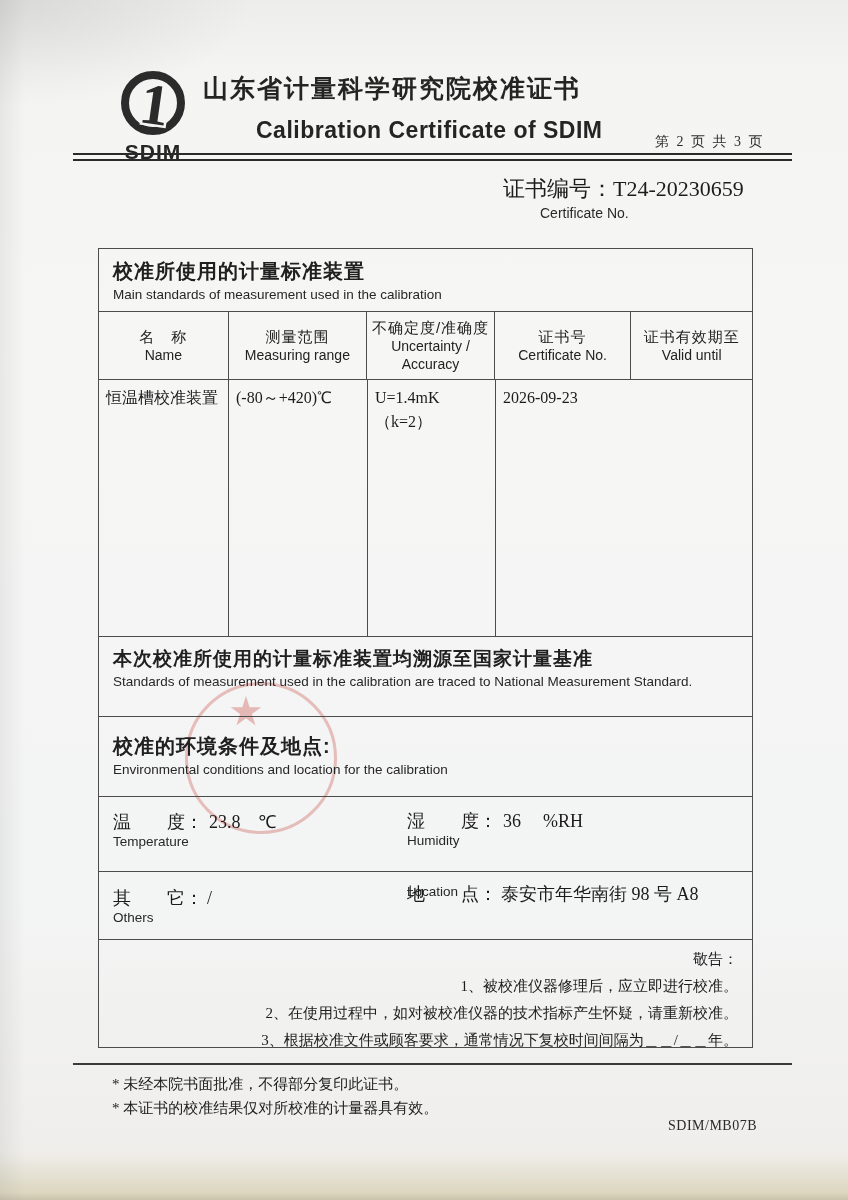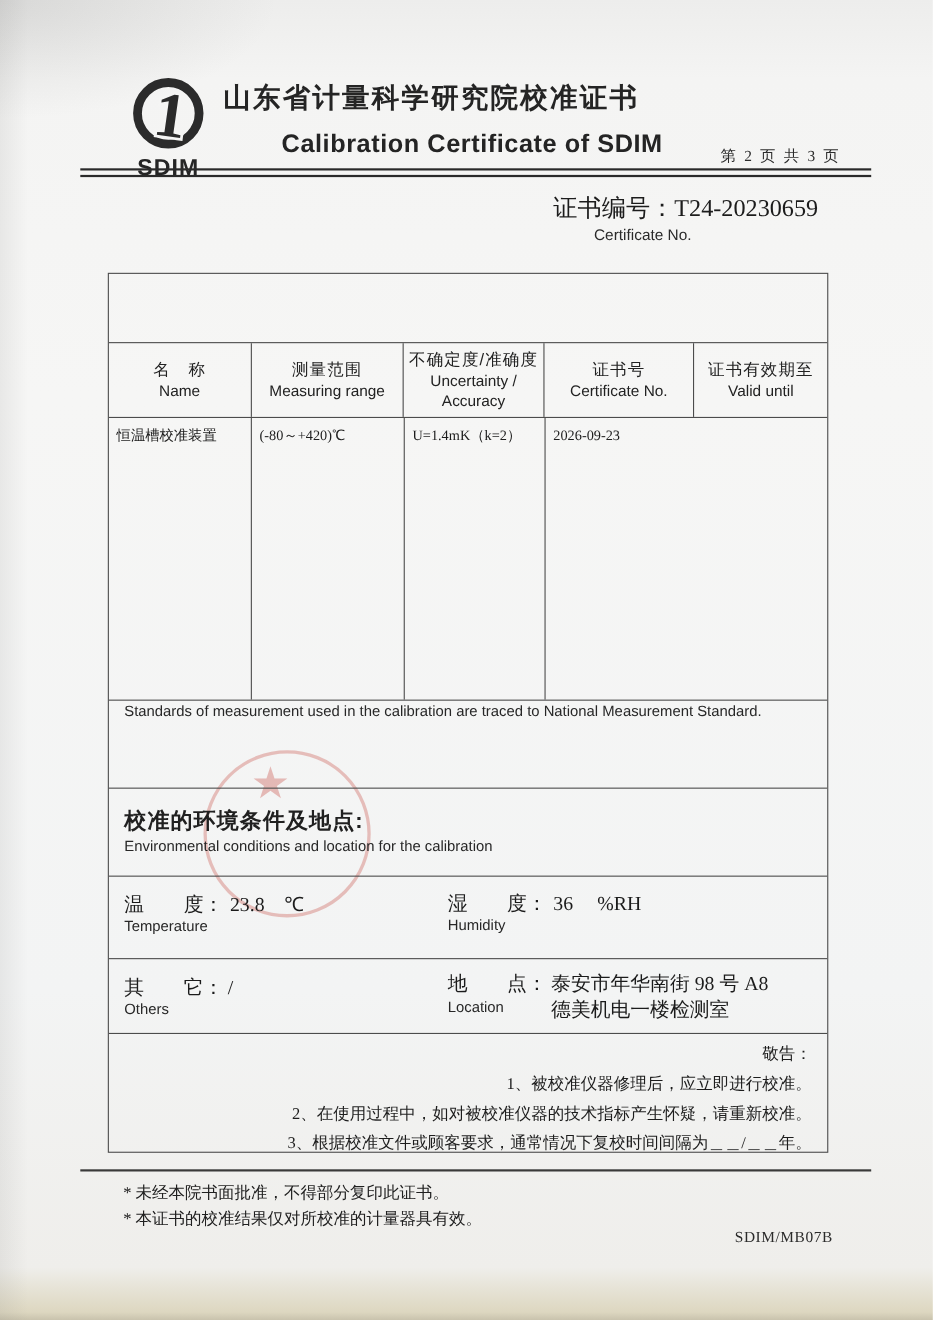--- a/index.html
+++ b/index.html
@@ -39,21 +39,21 @@
   .r-temphum { top:547px; height:75px; }
   .r-others  { top:622px; height:68px; }
   .r-notice  { top:690px; height:110px; }
 
   .cell { height:100%; border-right:1.5px solid #4c4c4c; }
   .cell:last-child { border-right:none; }
   .c1{width:130px;} .c2{width:139px;} .c3{width:128px;} .c4{width:137px;} .c5{width:121px;}
   .hcell { display:flex; flex-direction:column; justify-content:center; align-items:center; text-align:center; padding:2px 4px; }
   .hcell .zh { font-size:15px; color:#222; letter-spacing:1px; line-height:1.35; }
   .hcell .en { font-size:14px; color:#222; line-height:1.25; }
-  .dcell { padding:6px 7px; font-family:"Liberation Serif", serif; font-size:13px; color:#1c1c1c; line-height:1.5; }
+  .dcell { padding:6px 7px; font-family:"Liberation Serif", serif; font-size:16px; color:#1c1c1c; line-height:1.5; }
 
   .sec-zh { padding:9px 14px 0; font-size:20px; font-weight:bold; color:#202020; letter-spacing:1px; }
   .sec-en { padding:2px 14px 0; font-size:13.5px; color:#272727; }
 
   .lbl-row { font-family:"Liberation Serif", serif; font-size:18px; color:#1b1b1b; }
   .sub-en { font-size:13.5px; color:#272727; font-family:"Liberation Sans", sans-serif; }
 
   .notice-line { font-family:"Liberation Serif", serif; font-size:15px; color:#1d1d1d; line-height:1.8; }
 
   
@@ -83,20 +83,24 @@
   <div class="abs rule-double"></div>
 
   <div class="abs cert-no serif"><span>证书编号：</span><span>T24-20230659</span></div>
   <div class="abs cert-no-en sans">Certificate No.</div>
 
   <div class="abs stamp"></div>
   <div class="abs stamp-star">★</div>
 
   <div class="abs box">
 
+    <div class="row r-sec">
+      <div class="sec-zh">校准所使用的计量标准装置</div>
+      <div class="sec-en">Main standards of measurement used in the calibration</div>
+    </div>
 
     <div class="row r-head">
       <div class="cell c1 hcell">
         <div class="zh">名　称</div>
         <div class="en">Name</div>
       </div>
       <div class="cell c2 hcell">
         <div class="zh">测量范围</div>
         <div class="en">Measuring range</div>
       </div>
@@ -115,20 +119,21 @@
     </div>
 
     <div class="row r-data">
       <div class="cell c1 dcell">恒温槽校准装置</div>
       <div class="cell c2 dcell">(-80～+420)℃</div>
       <div class="cell c3 dcell">U=1.4mK（k=2）</div>
       <div class="cell c5 dcell">2026-09-23</div>
     </div>
 
     <div class="row r-trace">
+      <div class="sec-zh" style="font-size:19px;">本次校准所使用的计量标准装置均溯源至国家计量基准</div>
       <div class="sec-en">Standards of measurement used in the calibration are traced to National Measurement Standard.</div>
     </div>
 
     <div class="row r-envt">
       <div class="sec-zh" style="padding-top:16px;">校准的环境条件及地点:</div>
       <div class="sec-en">Environmental conditions and location for the calibration</div>
     </div>
 
     <div class="row r-temphum">
       <div style="position:absolute; left:14px; top:12px;">
@@ -144,21 +149,20 @@
     <div class="row r-others">
       <div style="position:absolute; left:14px; top:14px;">
         <div class="lbl-row"><span>其　　它：</span><span style="padding-left:4px;">/</span></div>
         <div class="sub-en">Others</div>
       </div>
       <div style="position:absolute; left:308px; top:10px;">
         <div style="display:flex;">
           <div class="lbl-row">地　　点：</div>
           <div style="padding-left:4px;">
             <div class="lbl-row">泰安市年华南街 98 号 A8</div>
-            <div class="lbl-row">德美机电一楼检测室</div>
           </div>
         </div>
         <div class="sub-en" style="margin-top:-22px;">Location</div>
       </div>
     </div>
 
     <div class="row r-notice" style="padding:6px 14px;text-align:right;">
       <div class="notice-line">敬告：</div>
       <div class="notice-line">1、被校准仪器修理后，应立即进行校准。</div>
       <div class="notice-line">2、在使用过程中，如对被校准仪器的技术指标产生怀疑，请重新校准。</div>

